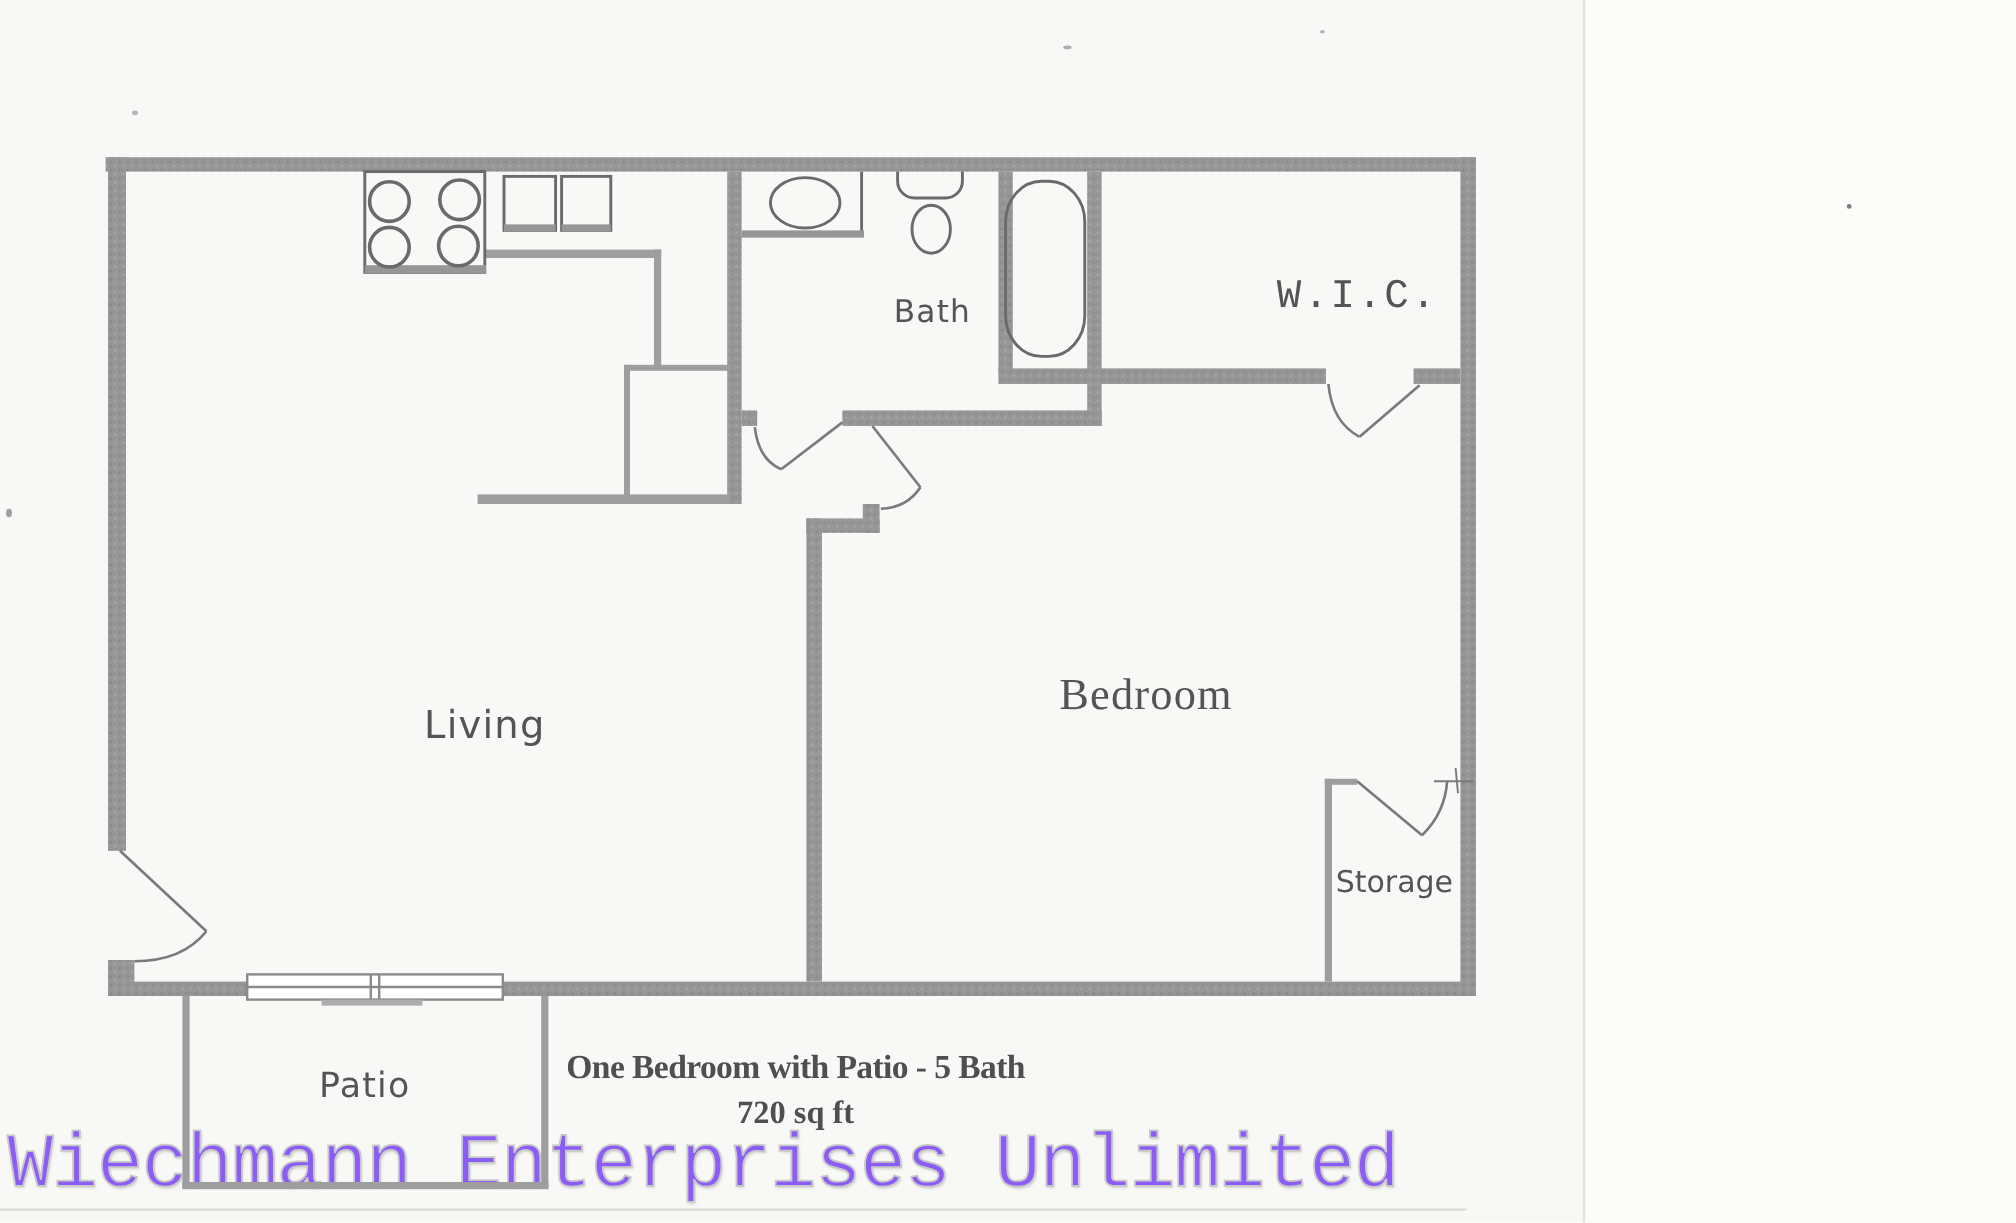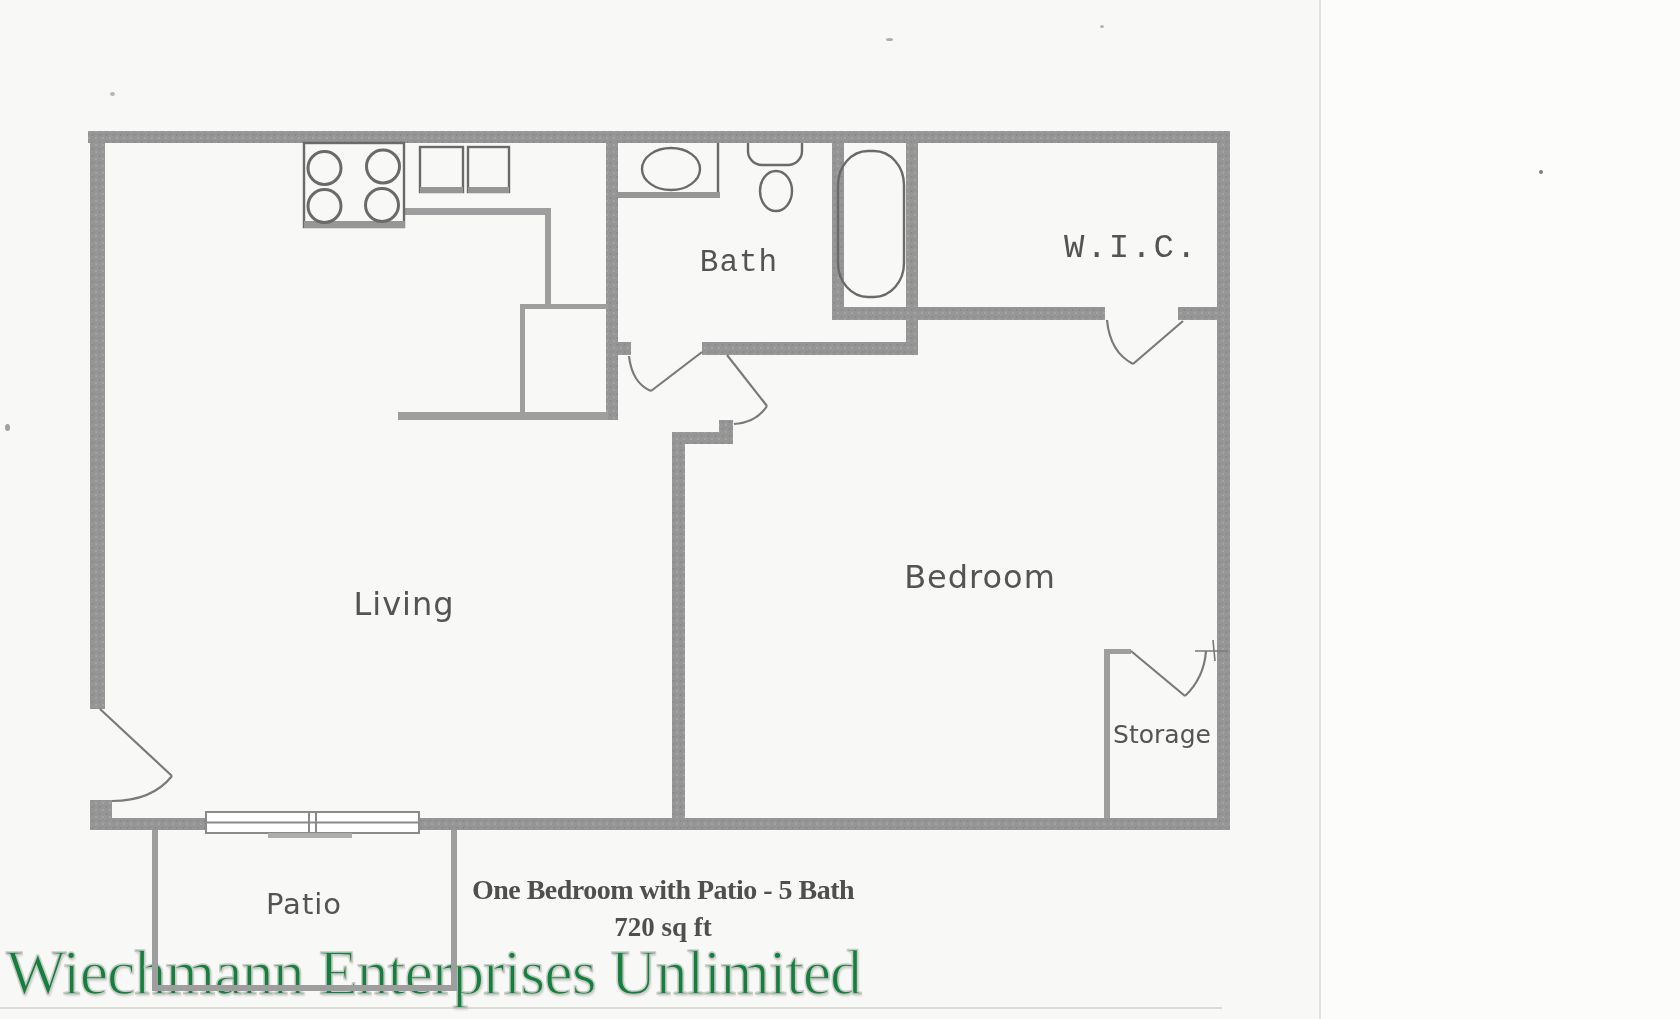--- a/index.html
+++ b/index.html
@@ -15,38 +15,38 @@
     background:#fcfcfa;border-left:2px solid #e4e4de;
   }
   .plan-svg{position:absolute;left:0;top:0;z-index:3;}
   .lbl{
     position:absolute;z-index:4;
     color:#545454;text-align:center;
     letter-spacing:1px;line-height:1.1;
     white-space:nowrap;
   }
   .lbl-kitchen{left:197px;top:271px;width:230px;font-size:33px;}
-  .lbl-bath{left:686px;top:246px;width:106px;font-size:31px;font-family:Liberation Mono, monospace;}
+  .lbl-bath{left:724px;top:246px;width:106px;font-size:26px;}
   .lbl-wic{left:1064px;top:230px;width:120px;font-size:34px;letter-spacing:2px;font-family:Liberation Mono, monospace;}
   .lbl-living{left:352px;top:587px;width:104px;font-size:32px;}
-  .lbl-bedroom{left:898px;top:560px;width:164px;font-size:32px;}
+  .lbl-bedroom{left:873px;top:560px;width:164px;font-size:37px;font-family:Liberation Serif, serif;}
   .lbl-storage{left:1104px;top:721px;width:116px;font-size:25px;letter-spacing:0px;}
   .lbl-patio{left:244px;top:889px;width:120px;font-size:29px;}
   .title-block{
     position:absolute;left:433px;top:874px;width:460px;z-index:4;
     text-align:center;color:#4f4f4f;
     font-family:"Liberation Serif","DejaVu Serif",serif;
     font-weight:bold;
   }
   .title-line1{font-size:28px;letter-spacing:-0.5px;}
   .title-line2{font-size:27px;margin-top:6px;}
   .watermark{
     position:absolute;left:6px;top:936px;z-index:2;
-    font-family:Liberation Serif, serif;
-    font-size:64px;color:#15803d;white-space:nowrap;
+    font-family:Liberation Mono, monospace;
+    font-size:64px;color:#8b5cf6;white-space:nowrap;
     -webkit-text-stroke:1.5px #c9c9c7;
     text-shadow:1px 2px 2px rgba(150,150,150,0.35);
     letter-spacing:-1px;
   }
   .scan-line-bottom{
     position:absolute;left:0;top:1007px;width:1222px;height:2px;
     background:#dcdcd6;z-index:1;
   }
   .speck{position:absolute;z-index:1;border-radius:50%;}
   .speck-a{left:110px;top:92px;width:5px;height:4px;background:#b5b5b5;}

